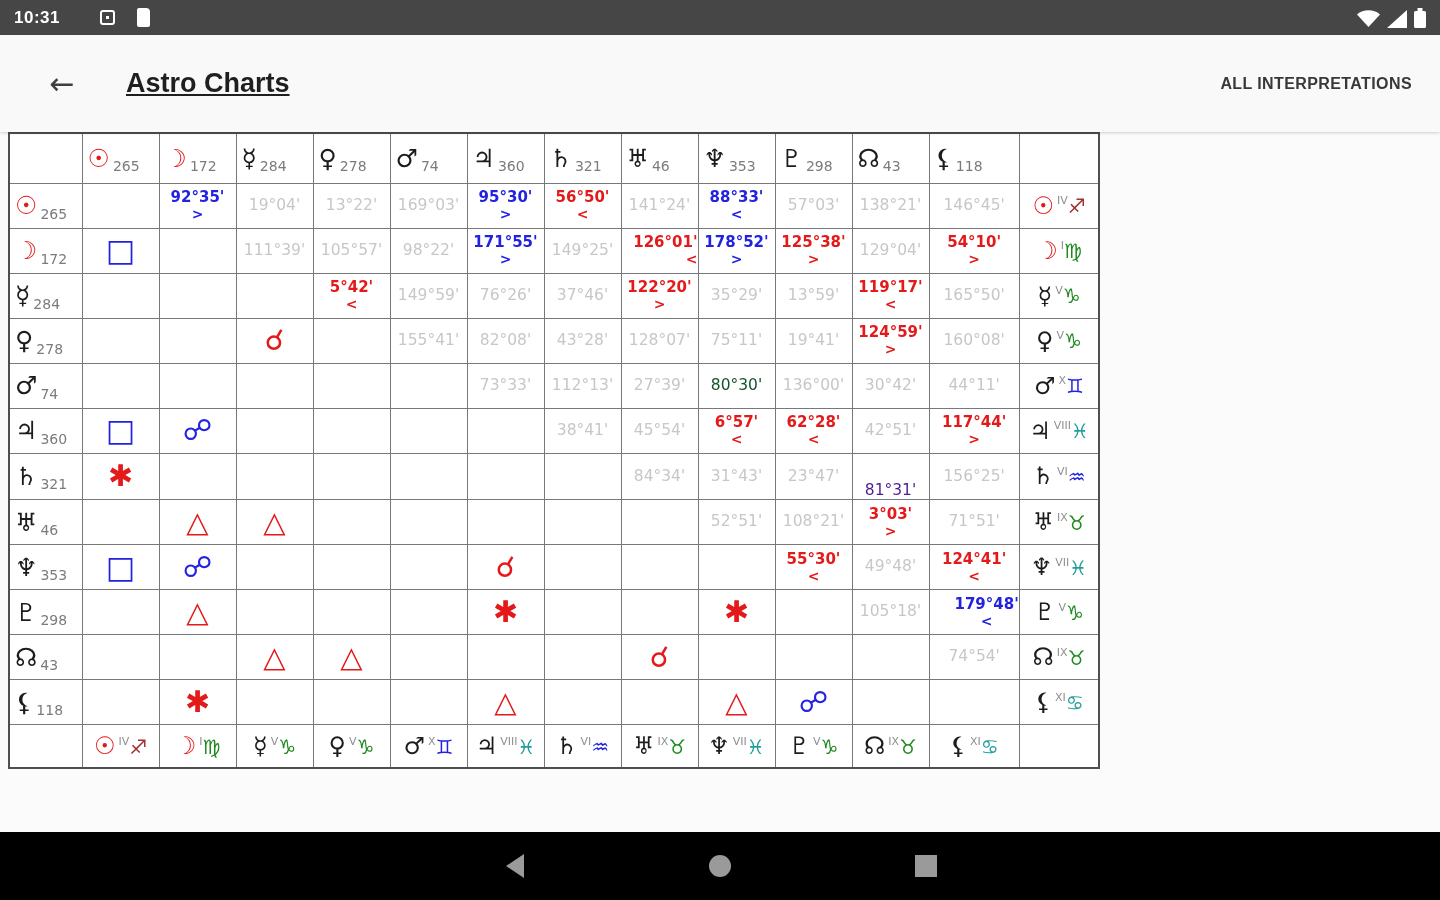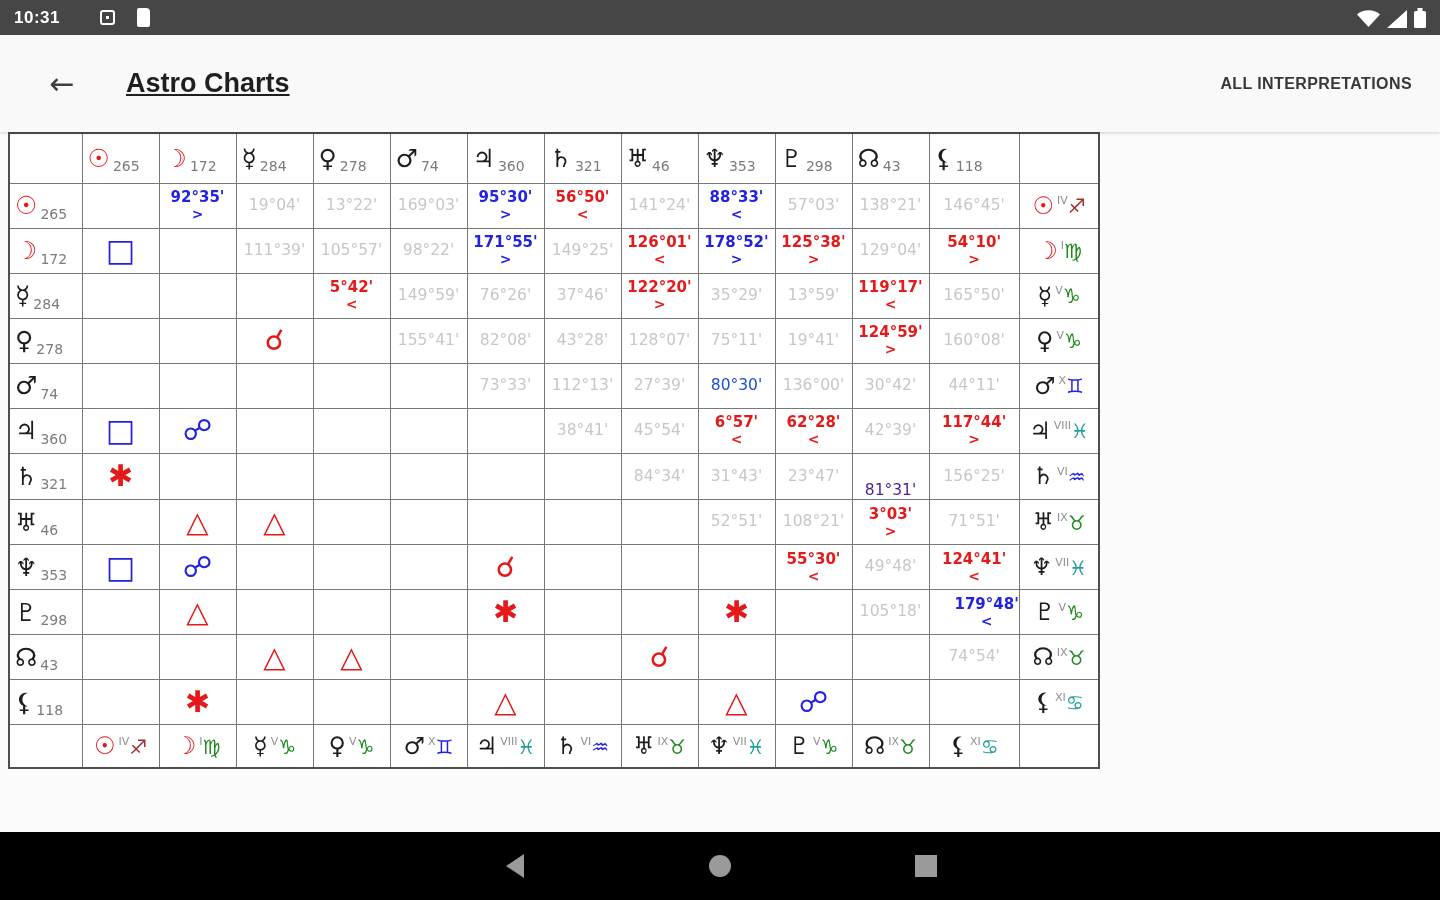--- a/index.html
+++ b/index.html
@@ -309,21 +309,21 @@
               <span class="deg-v">171°55'</span>
               <span class="deg-r">&gt;</span>
             </div>
           </td>
           <td class="deg">
             <div class="deg-wrap" style="color: rgb(199, 199, 199);">
               <span class="deg-v">149°25'</span>
             </div>
           </td>
           <td class="deg">
-            <div class="deg-wrap deg-c" style="color: rgb(228, 26, 26);">
+            <div class="deg-wrap deg-c" style="color: rgb(228, 26, 26); align-items: flex-end;">
               <span class="deg-v">126°01'</span>
               <span class="deg-r">&lt;</span>
             </div>
           </td>
           <td class="deg">
             <div class="deg-wrap deg-c" style="color: rgb(34, 34, 224);">
               <span class="deg-v">178°52'</span>
               <span class="deg-r">&gt;</span>
             </div>
           </td>
@@ -505,21 +505,21 @@
             <div class="deg-wrap" style="color: rgb(199, 199, 199);">
               <span class="deg-v">112°13'</span>
             </div>
           </td>
           <td class="deg">
             <div class="deg-wrap" style="color: rgb(199, 199, 199);">
               <span class="deg-v">27°39'</span>
             </div>
           </td>
           <td class="deg">
-            <div class="deg-wrap" style="color: #1d4ed8;">
+            <div class="deg-wrap" style="color: #14532d;">
               <span class="deg-v">80°30'</span>
             </div>
           </td>
           <td class="deg">
             <div class="deg-wrap" style="color: rgb(199, 199, 199);">
               <span class="deg-v">136°00'</span>
             </div>
           </td>
           <td class="deg">
             <div class="deg-wrap" style="color: rgb(199, 199, 199);">
@@ -571,21 +571,21 @@
             </div>
           </td>
           <td class="deg">
             <div class="deg-wrap deg-c" style="color: rgb(228, 26, 26);">
               <span class="deg-v">62°28'</span>
               <span class="deg-r">&lt;</span>
             </div>
           </td>
           <td class="deg">
             <div class="deg-wrap" style="color: rgb(199, 199, 199);">
-              <span class="deg-v">42°39'</span>
+              <span class="deg-v">42°51'</span>
             </div>
           </td>
           <td class="deg">
             <div class="deg-wrap deg-c" style="color: rgb(228, 26, 26);">
               <span class="deg-v">117°44'</span>
               <span class="deg-r">&gt;</span>
             </div>
           </td>
           <td class="place">
             <div class="place-wrap">

